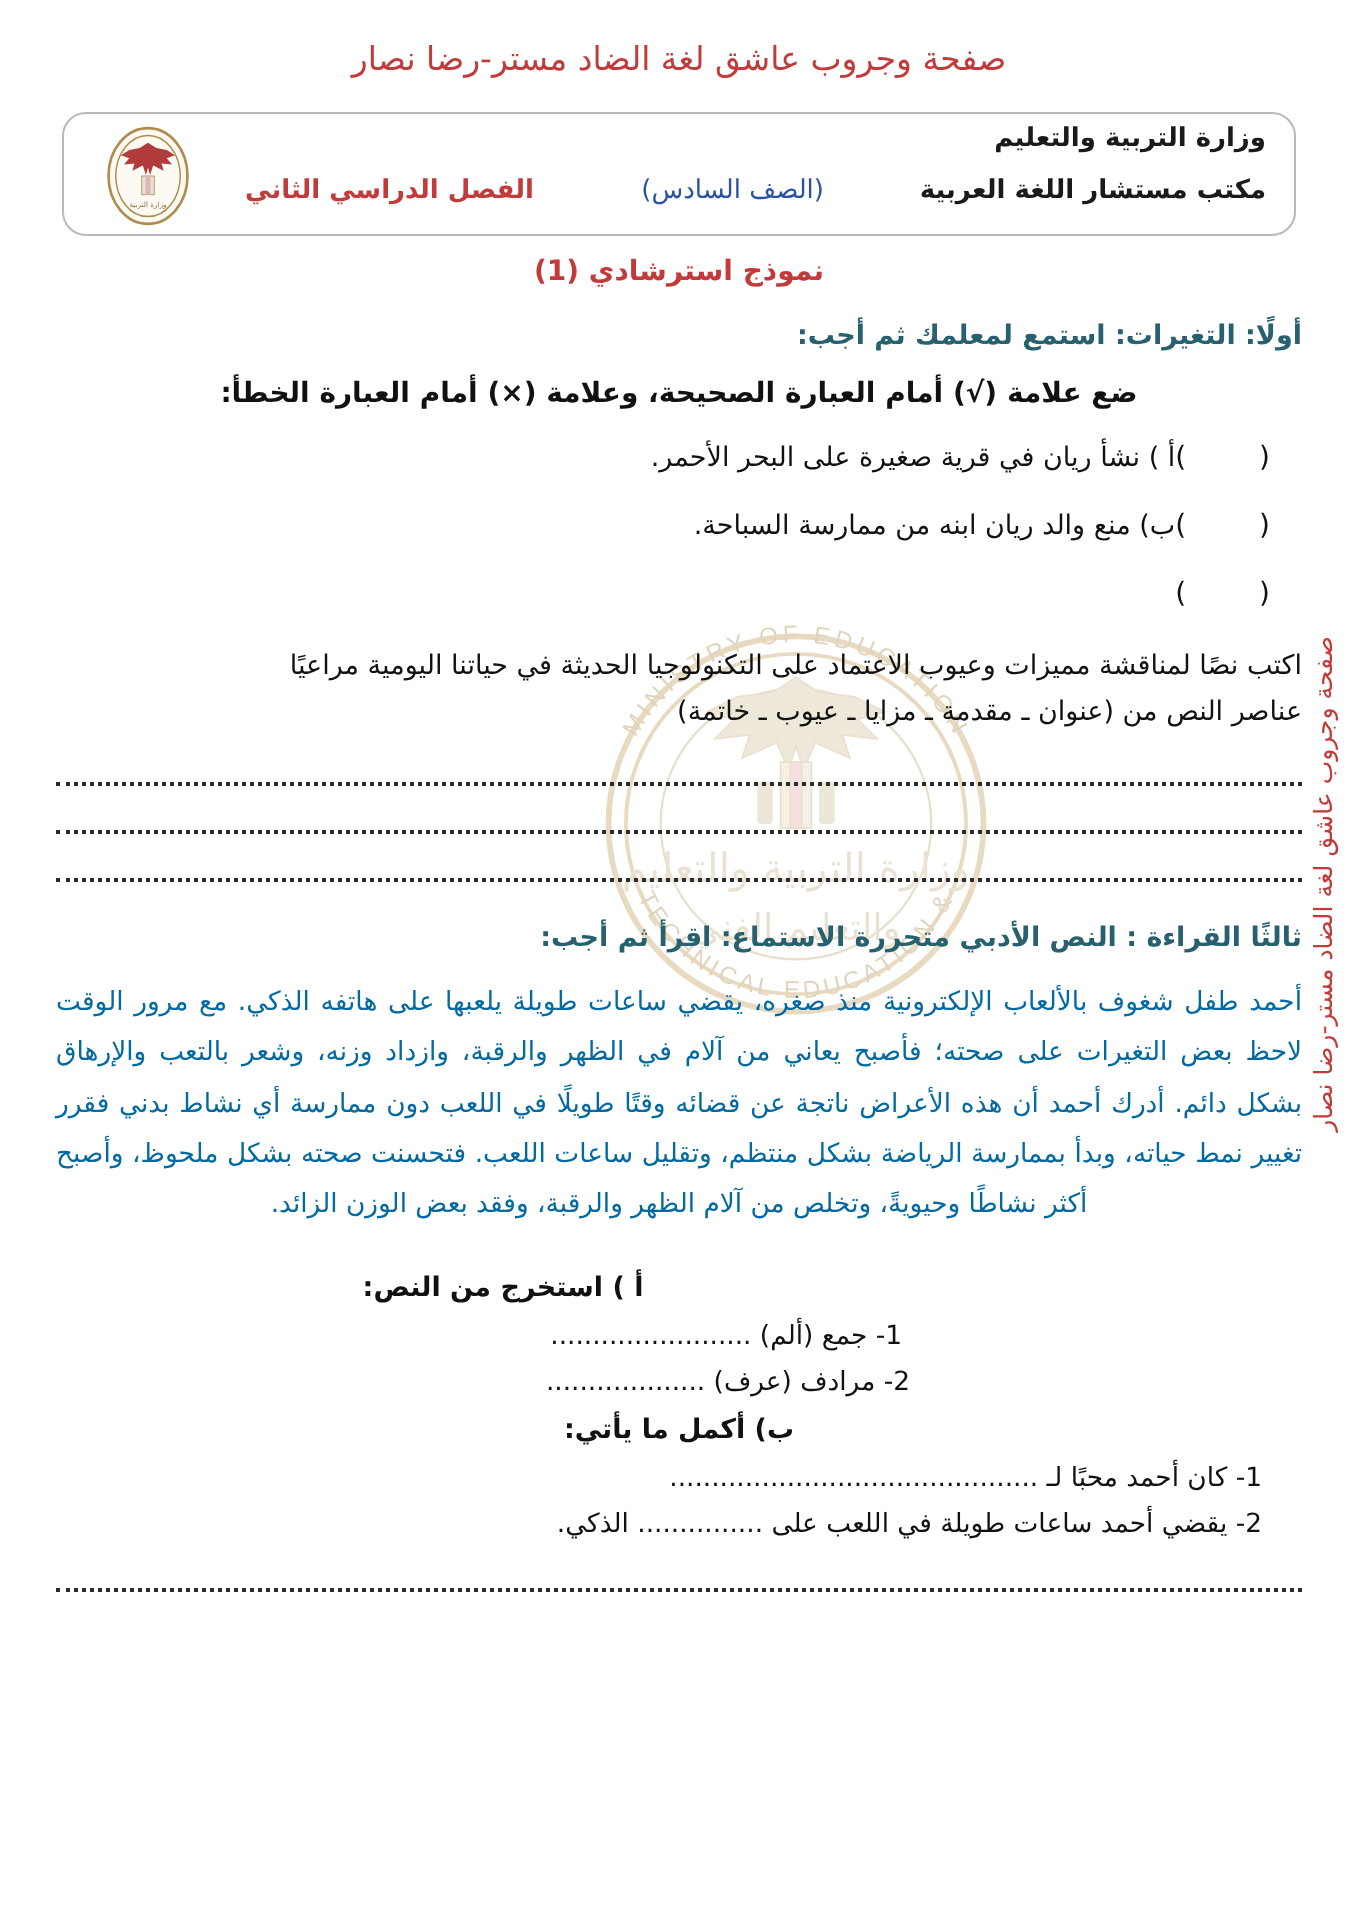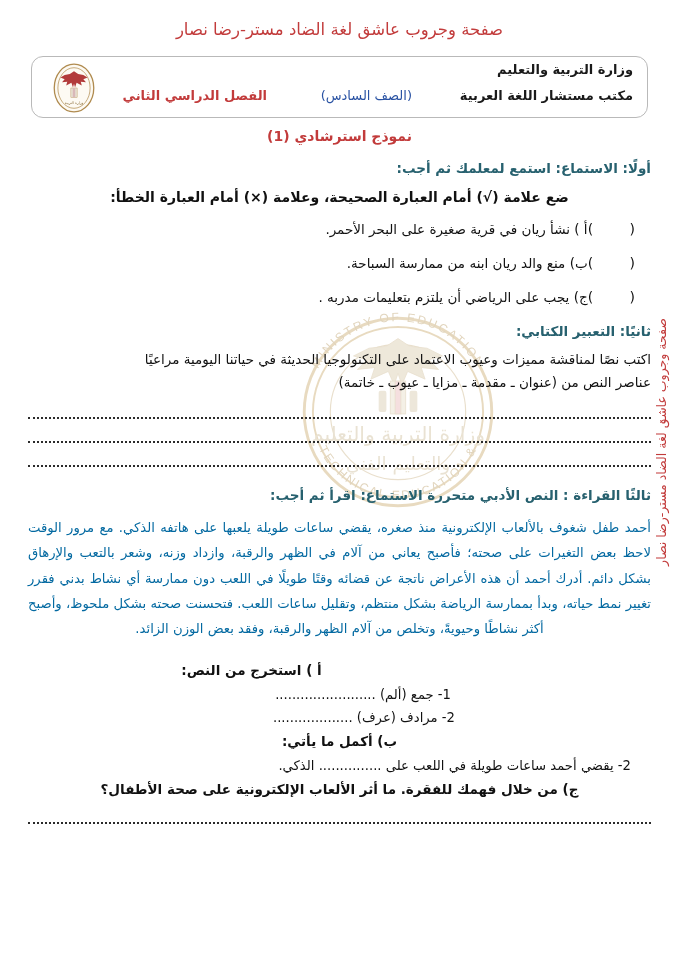--- a/index.html
+++ b/index.html
@@ -292,59 +292,57 @@
     <div class="hdr-ministry">وزارة التربية والتعليم</div>
     <div class="hdr-office">مكتب مستشار اللغة العربية</div>
     <div class="hdr-grade">(الصف السادس)</div>
     <div class="hdr-term">الفصل الدراسي الثاني</div>
   </div>
 
   <div class="model-label">نموذج  استرشادي (1)</div>
 
   <div class="content">
 
-    <div class="sec-head">أولًا: الاستماع: استمع لمعلمك ثم أجب:</div>
+    <div class="sec-head">أولًا: التغيرات: استمع لمعلمك ثم أجب:</div>
 
     <div class="instruction">ضع علامة (√) أمام العبارة الصحيحة، وعلامة (×) أمام العبارة الخطأ:</div>
 
     <div class="tf-list">
       <div class="tf-row">
         <span class="tf-paren">(    )</span>
         <span class="tf-text">أ ) نشأ ريان في قرية صغيرة على البحر الأحمر.</span>
       </div>
       <div class="tf-row">
         <span class="tf-paren">(    )</span>
         <span class="tf-text">ب) منع والد ريان ابنه من ممارسة السباحة.</span>
       </div>
       <div class="tf-row">
         <span class="tf-paren">(    )</span>
-        <span class="tf-text">ج) يجب على الرياضي أن يلتزم بتعليمات مدربه .</span>
       </div>
     </div>
 
-    <div class="sec-head" style="margin-top:2px;">ثانيًا: التعبير الكتابي:</div>
 
     <div class="prompt-para">اكتب نصًا لمناقشة مميزات وعيوب الاعتماد على التكنولوجيا الحديثة في حياتنا اليومية مراعيًا</div>
     <div class="prompt-para" style="margin-top:-4px;">عناصر النص من (عنوان ـ مقدمة ـ مزايا ـ عيوب ـ خاتمة)</div>
 
     <div class="dotted-line"></div>
     <div class="dotted-line"></div>
     <div class="dotted-line"></div>
 
     <div class="sec-head" style="margin-top:18px;">ثالثًا القراءة : النص الأدبي متحررة الاستماع: اقرأ ثم أجب:</div>
 
     <div class="passage">أحمد طفل شغوف بالألعاب الإلكترونية منذ صغره، يقضي ساعات طويلة يلعبها على هاتفه الذكي. مع مرور الوقت لاحظ بعض التغيرات على صحته؛ فأصبح يعاني من آلام في الظهر والرقبة، وازداد وزنه، وشعر بالتعب والإرهاق بشكل دائم. أدرك أحمد أن هذه الأعراض ناتجة عن قضائه وقتًا طويلًا في اللعب دون ممارسة أي نشاط بدني فقرر تغيير نمط حياته، وبدأ بممارسة الرياضة بشكل منتظم، وتقليل ساعات اللعب. فتحسنت صحته بشكل ملحوظ، وأصبح أكثر نشاطًا وحيويةً، وتخلص من آلام الظهر والرقبة، وفقد بعض الوزن الزائد.</div>
 
     <div class="q-head indent" style="margin-top:16px;">أ ) استخرج من النص:</div>
 
     <div class="sub-item ind1">1- جمع (ألم) ........................</div>
     <div class="sub-item ind2">2- مرادف (عرف) ...................</div>
 
     <div class="q-head">ب) أكمل ما يأتي:</div>
 
+    <div class="sub-item w1">1- كان أحمد محبًا لـ ............................................</div>
     <div class="sub-item w2">2- يقضي أحمد ساعات طويلة في اللعب على ...............  الذكي.</div>
 
-    <div class="q-head">ج) من خلال فهمك للفقرة. ما أثر الألعاب الإلكترونية على صحة الأطفال؟</div>
 
     <div class="final-line"></div>
   </div>
 
 </div>
 
 </body></html>

